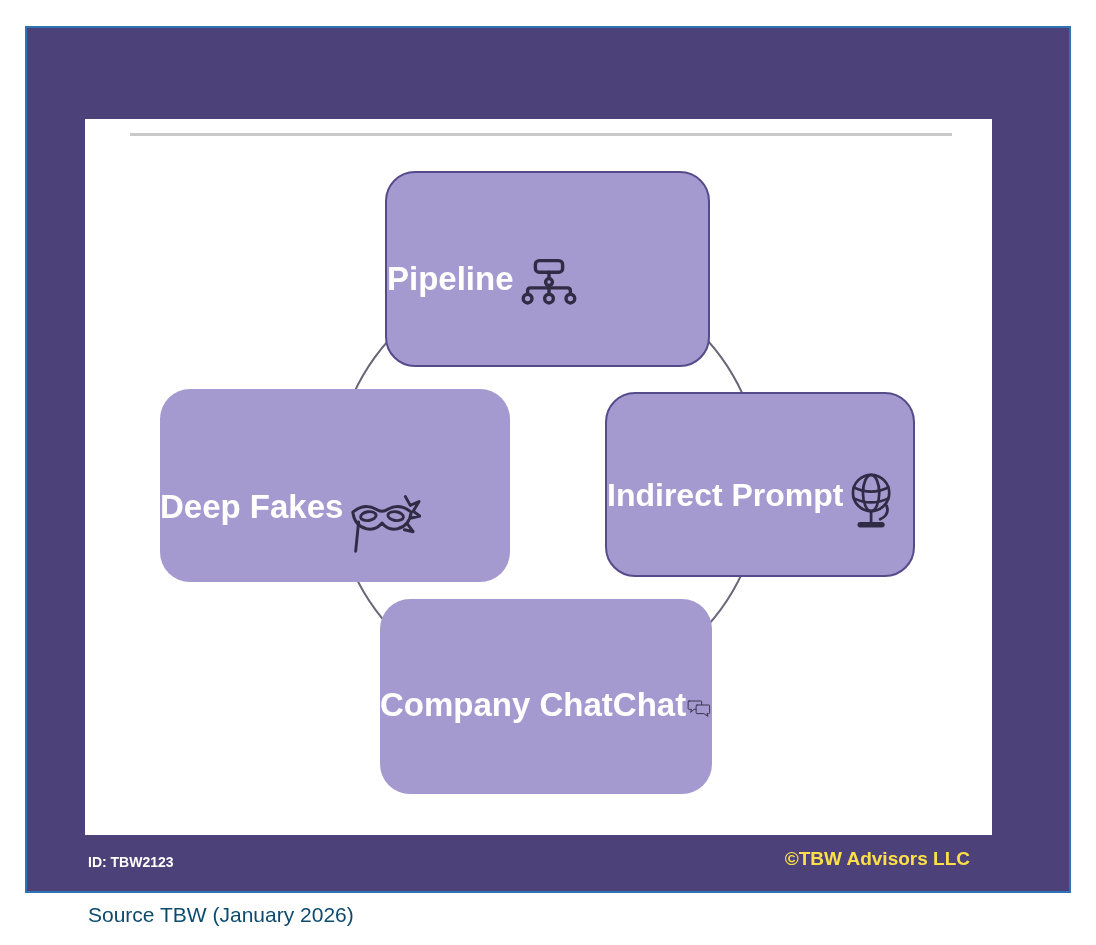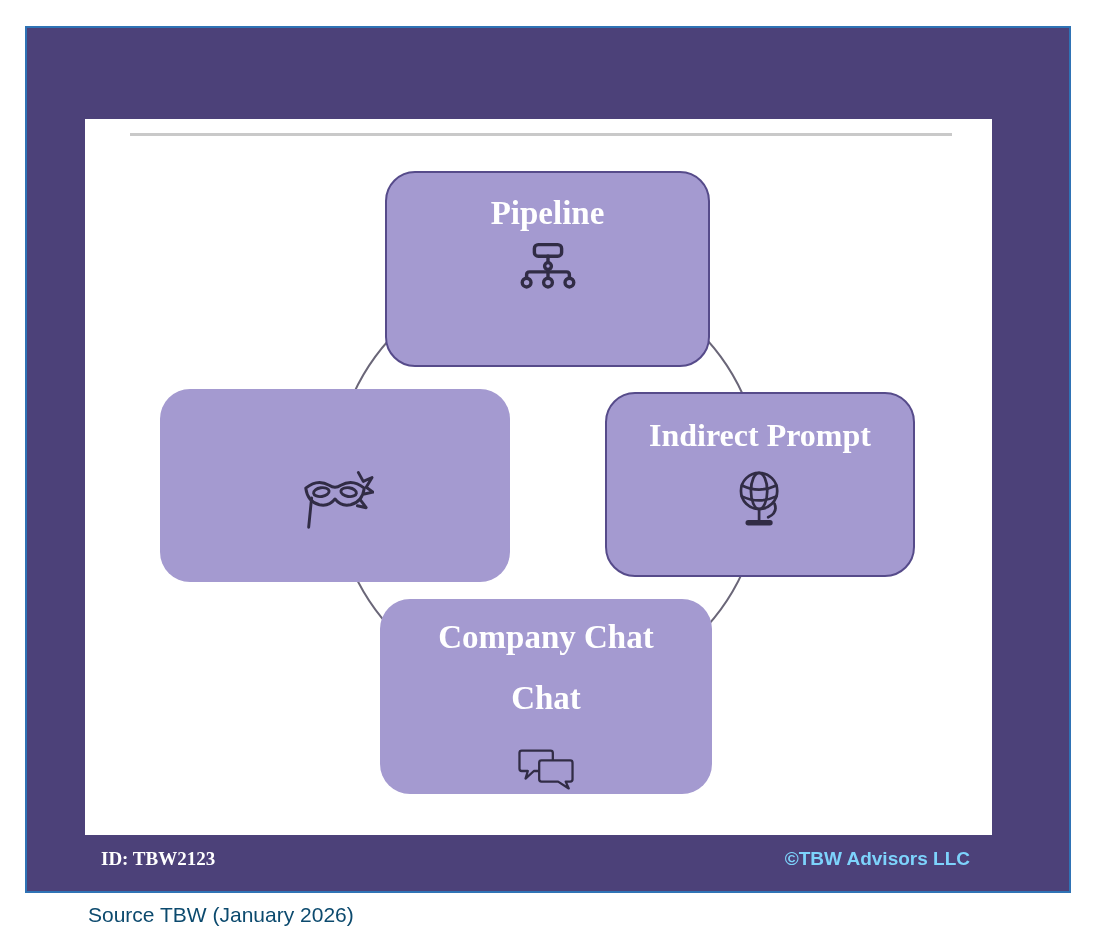--- a/index.html
+++ b/index.html
@@ -23,40 +23,40 @@
   }
   .divider{
     position:absolute;left:45px;top:14px;width:822px;height:3px;
     background:#c9c9c9;
   }
   .ring-svg{
     position:absolute;left:0;top:0;width:907px;height:716px;
   }
   .box{
     position:absolute;border-radius:30px;background:#a49ad0;
-    display:flex;flex-direction:column;align-items:center;
-    box-sizing:border-box;color:#ffffff;font-weight:bold;text-align:center;font-family:Liberation Serif, serif;
+    display:flex;flex-direction:row;align-items:center;
+    box-sizing:border-box;color:#ffffff;font-weight:bold;text-align:center;
   }
   .box .line{line-height:1.22;white-space:nowrap;}
   .box-top{left:300px;top:52px;width:325px;height:196px;border:2px solid #564b8a;padding-top:20px;font-size:33px;}
   .box-left{left:75px;top:270px;width:350px;height:193px;padding-top:44px;font-size:33px;}
   .box-right{left:520px;top:273px;width:310px;height:185px;border:2px solid #564b8a;padding-top:22px;font-size:32px;}
-  .box-bottom{left:295px;top:480px;width:332px;height:195px;padding-top:18px;font-size:33px;gap:21px;}
+  .box-bottom{left:295px;top:480px;width:332px;height:195px;padding-top:18px;font-size:33px;}
   .icon{display:block;}
   .box-top .icon{margin-top:8px;}
   .box-left .icon{margin-top:24px;}
   .box-right .icon{margin-top:12px;}
   .box-bottom .icon{margin-top:6px;}
   .footer-id{
-    position:absolute;left:74px;bottom:21px;
-    font-size:19px;font-weight:bold;color:#ffffff;font-family:Liberation Serif, serif;
+    position:absolute;left:61px;bottom:21px;
+    font-size:14px;font-weight:bold;color:#ffffff;
   }
   .footer-copy{
     position:absolute;right:99px;bottom:21px;
-    font-size:19px;font-weight:bold;color:#7dd3fc;
+    font-size:19px;font-weight:bold;color:#fde047;
   }
   .source{
     position:absolute;left:88px;top:903px;
     font-size:21px;color:#0c4a6e;
   }
   svg.glyph{stroke:#312c45;fill:none;stroke-linecap:round;stroke-linejoin:round;}
 </style>
 </head>
 <body>
 
@@ -78,20 +78,21 @@
         <circle cx="36" cy="25" r="3.5"></circle>
         <path d="M36 29 V37"></path>
         <path d="M14 37 V34 Q14 31 17 31 H55 Q58 31 58 34 V37"></path>
         <circle cx="14" cy="42" r="4.5"></circle>
         <circle cx="36" cy="42" r="4.5"></circle>
         <circle cx="58" cy="42" r="4.5"></circle>
       </svg>
     </div>
 
     <div class="box box-left">
+      <div class="line">Deep Fakes</div>
       <svg class="icon glyph" width="78" height="78" viewBox="0 0 80 80" stroke-width="3">
         <path d="M16 42 L13 72"></path>
         <path d="M10 32 Q22 22 34 29 Q40 33 46 29 Q58 22 70 32 Q68 46 56 49 Q46 51 40 43 Q34 51 24 49 Q12 46 10 32 Z"></path>
         <ellipse cx="26" cy="36" rx="8" ry="4.5" transform="rotate(-8 26 36)"></ellipse>
         <ellipse cx="54" cy="36" rx="8" ry="4.5" transform="rotate(8 54 36)"></ellipse>
         <path d="M64 16 L69 25 L78 21 L72 31 L79 36 L70 38"></path>
         <path d="M66 44 L72 52 L63 50"></path>
       </svg>
     </div>
 

